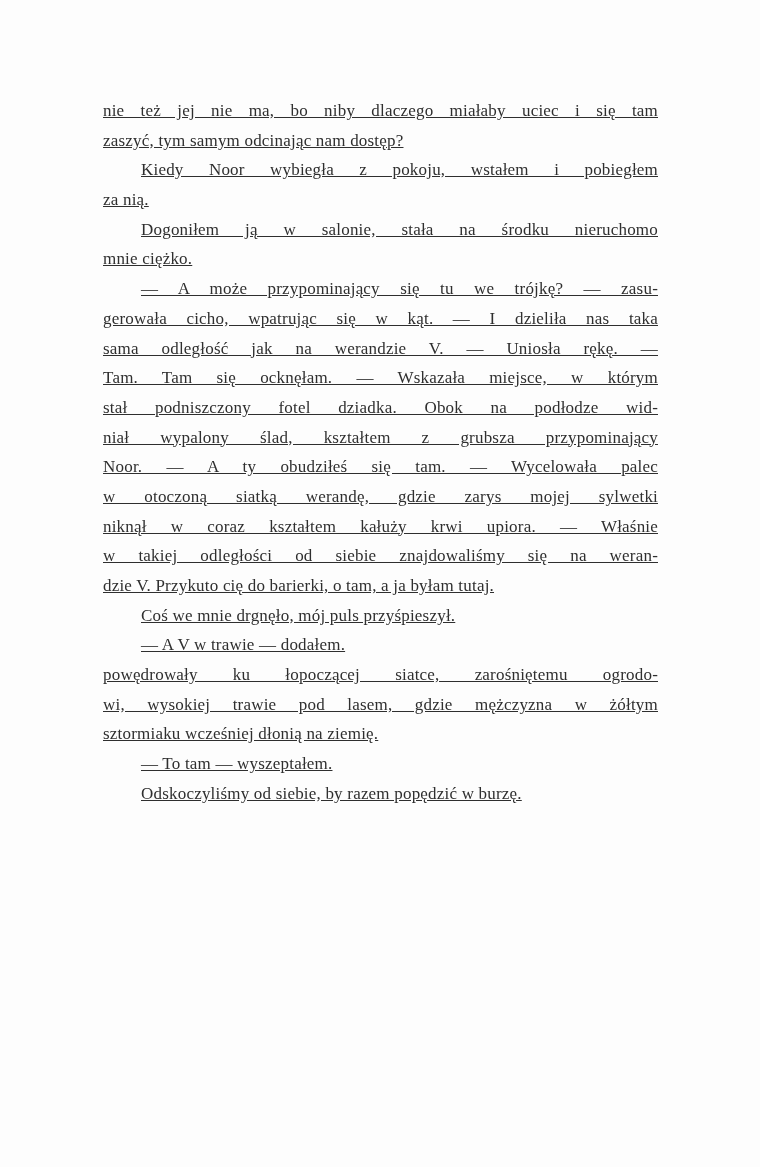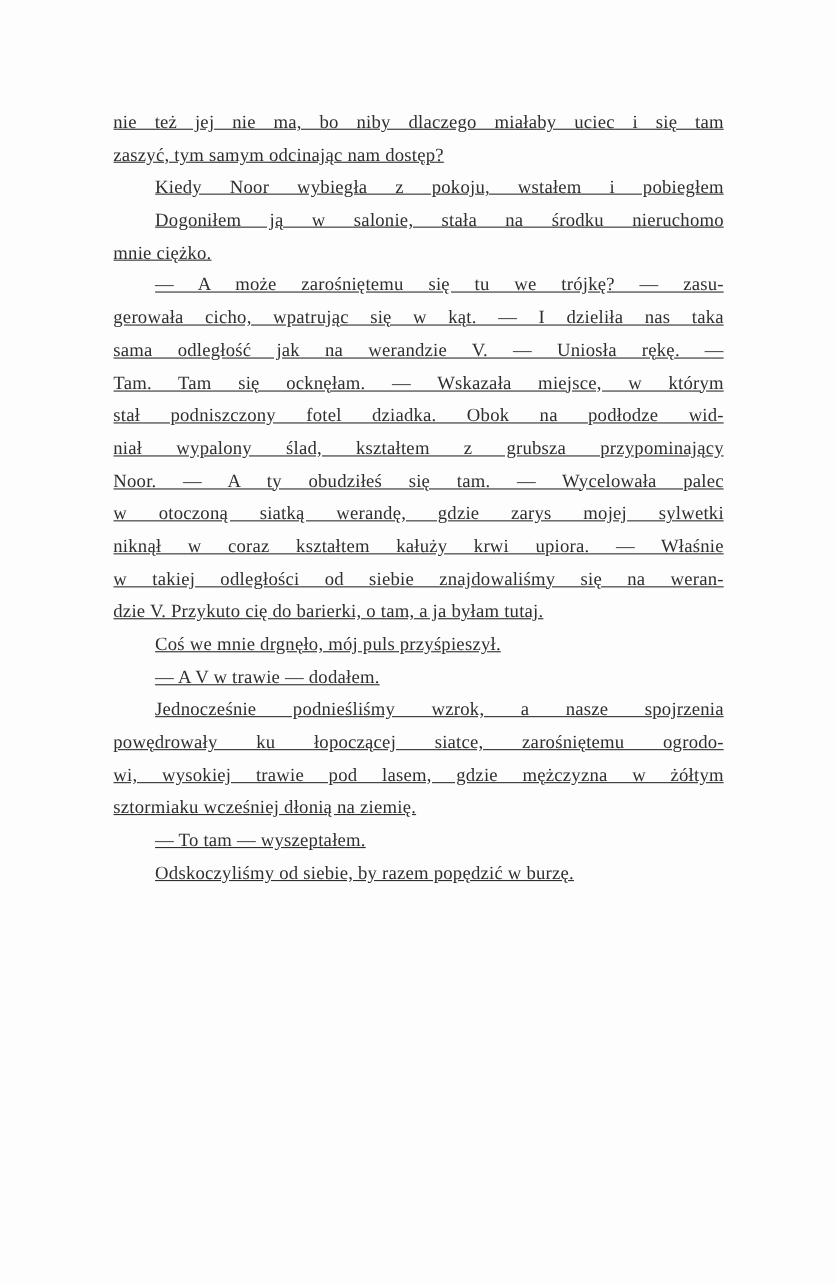--- a/index.html
+++ b/index.html
@@ -52,46 +52,46 @@
 <body style="background: rgb(253, 253, 253);">
 
 <div class="page">
   <div class="text-block" id="text-block" style="color: rgb(47, 47, 47);">
       <div class="paragraph">
         <div class="line">nie też jej nie ma, bo niby dlaczego miałaby uciec i się tam</div>
         <div class="line last">zaszyć, tym samym odcinając nam dostęp?</div>
       </div>
       <div class="paragraph">
         <div class="line indent">Kiedy Noor wybiegła z pokoju, wstałem i pobiegłem</div>
+        <div class="line last">za nią.</div>
       </div>
       <div class="paragraph">
         <div class="line indent">Dogoniłem ją w salonie, stała na środku nieruchomo</div>
         <div class="line last">mnie ciężko.</div>
       </div>
       <div class="paragraph">
-        <div class="line indent">— A może zarośniętemu się tu we trójkę? — zasu-</div>
+        <div class="line indent">— A może przypominający się tu we trójkę? — zasu-</div>
         <div class="line">gerowała cicho, wpatrując się w kąt. — I dzieliła nas taka</div>
         <div class="line">sama odległość jak na werandzie V. — Uniosła rękę. —</div>
         <div class="line">Tam. Tam się ocknęłam. — Wskazała miejsce, w którym</div>
         <div class="line">stał podniszczony fotel dziadka. Obok na podłodze wid-</div>
         <div class="line">niał wypalony ślad, kształtem z grubsza przypominający</div>
         <div class="line">Noor. — A ty obudziłeś się tam. — Wycelowała palec</div>
         <div class="line">w otoczoną siatką werandę, gdzie zarys mojej sylwetki</div>
         <div class="line">niknął w coraz kształtem kałuży krwi upiora. — Właśnie</div>
         <div class="line">w takiej odległości od siebie znajdowaliśmy się na weran-</div>
         <div class="line last">dzie V. Przykuto cię do barierki, o tam, a ja byłam tutaj.</div>
       </div>
       <div class="paragraph">
         <div class="line last indent">Coś we mnie drgnęło, mój puls przyśpieszył.</div>
       </div>
       <div class="paragraph">
         <div class="line last indent">— A V w trawie — dodałem.</div>
       </div>
       <div class="paragraph">
-        <div class="line indent">Jednocześnie podnieśliśmy wzrok, a nasze spojrzenia</div>
         <div class="line">powędrowały ku łopoczącej siatce, zarośniętemu ogrodo-</div>
         <div class="line">wi, wysokiej trawie pod lasem, gdzie mężczyzna w żółtym</div>
         <div class="line last">sztormiaku wcześniej dłonią na ziemię.</div>
       </div>
       <div class="paragraph">
         <div class="line last indent">— To tam — wyszeptałem.</div>
       </div>
       <div class="paragraph">
         <div class="line last indent">Odskoczyliśmy od siebie, by razem popędzić w burzę.</div>
       </div>

